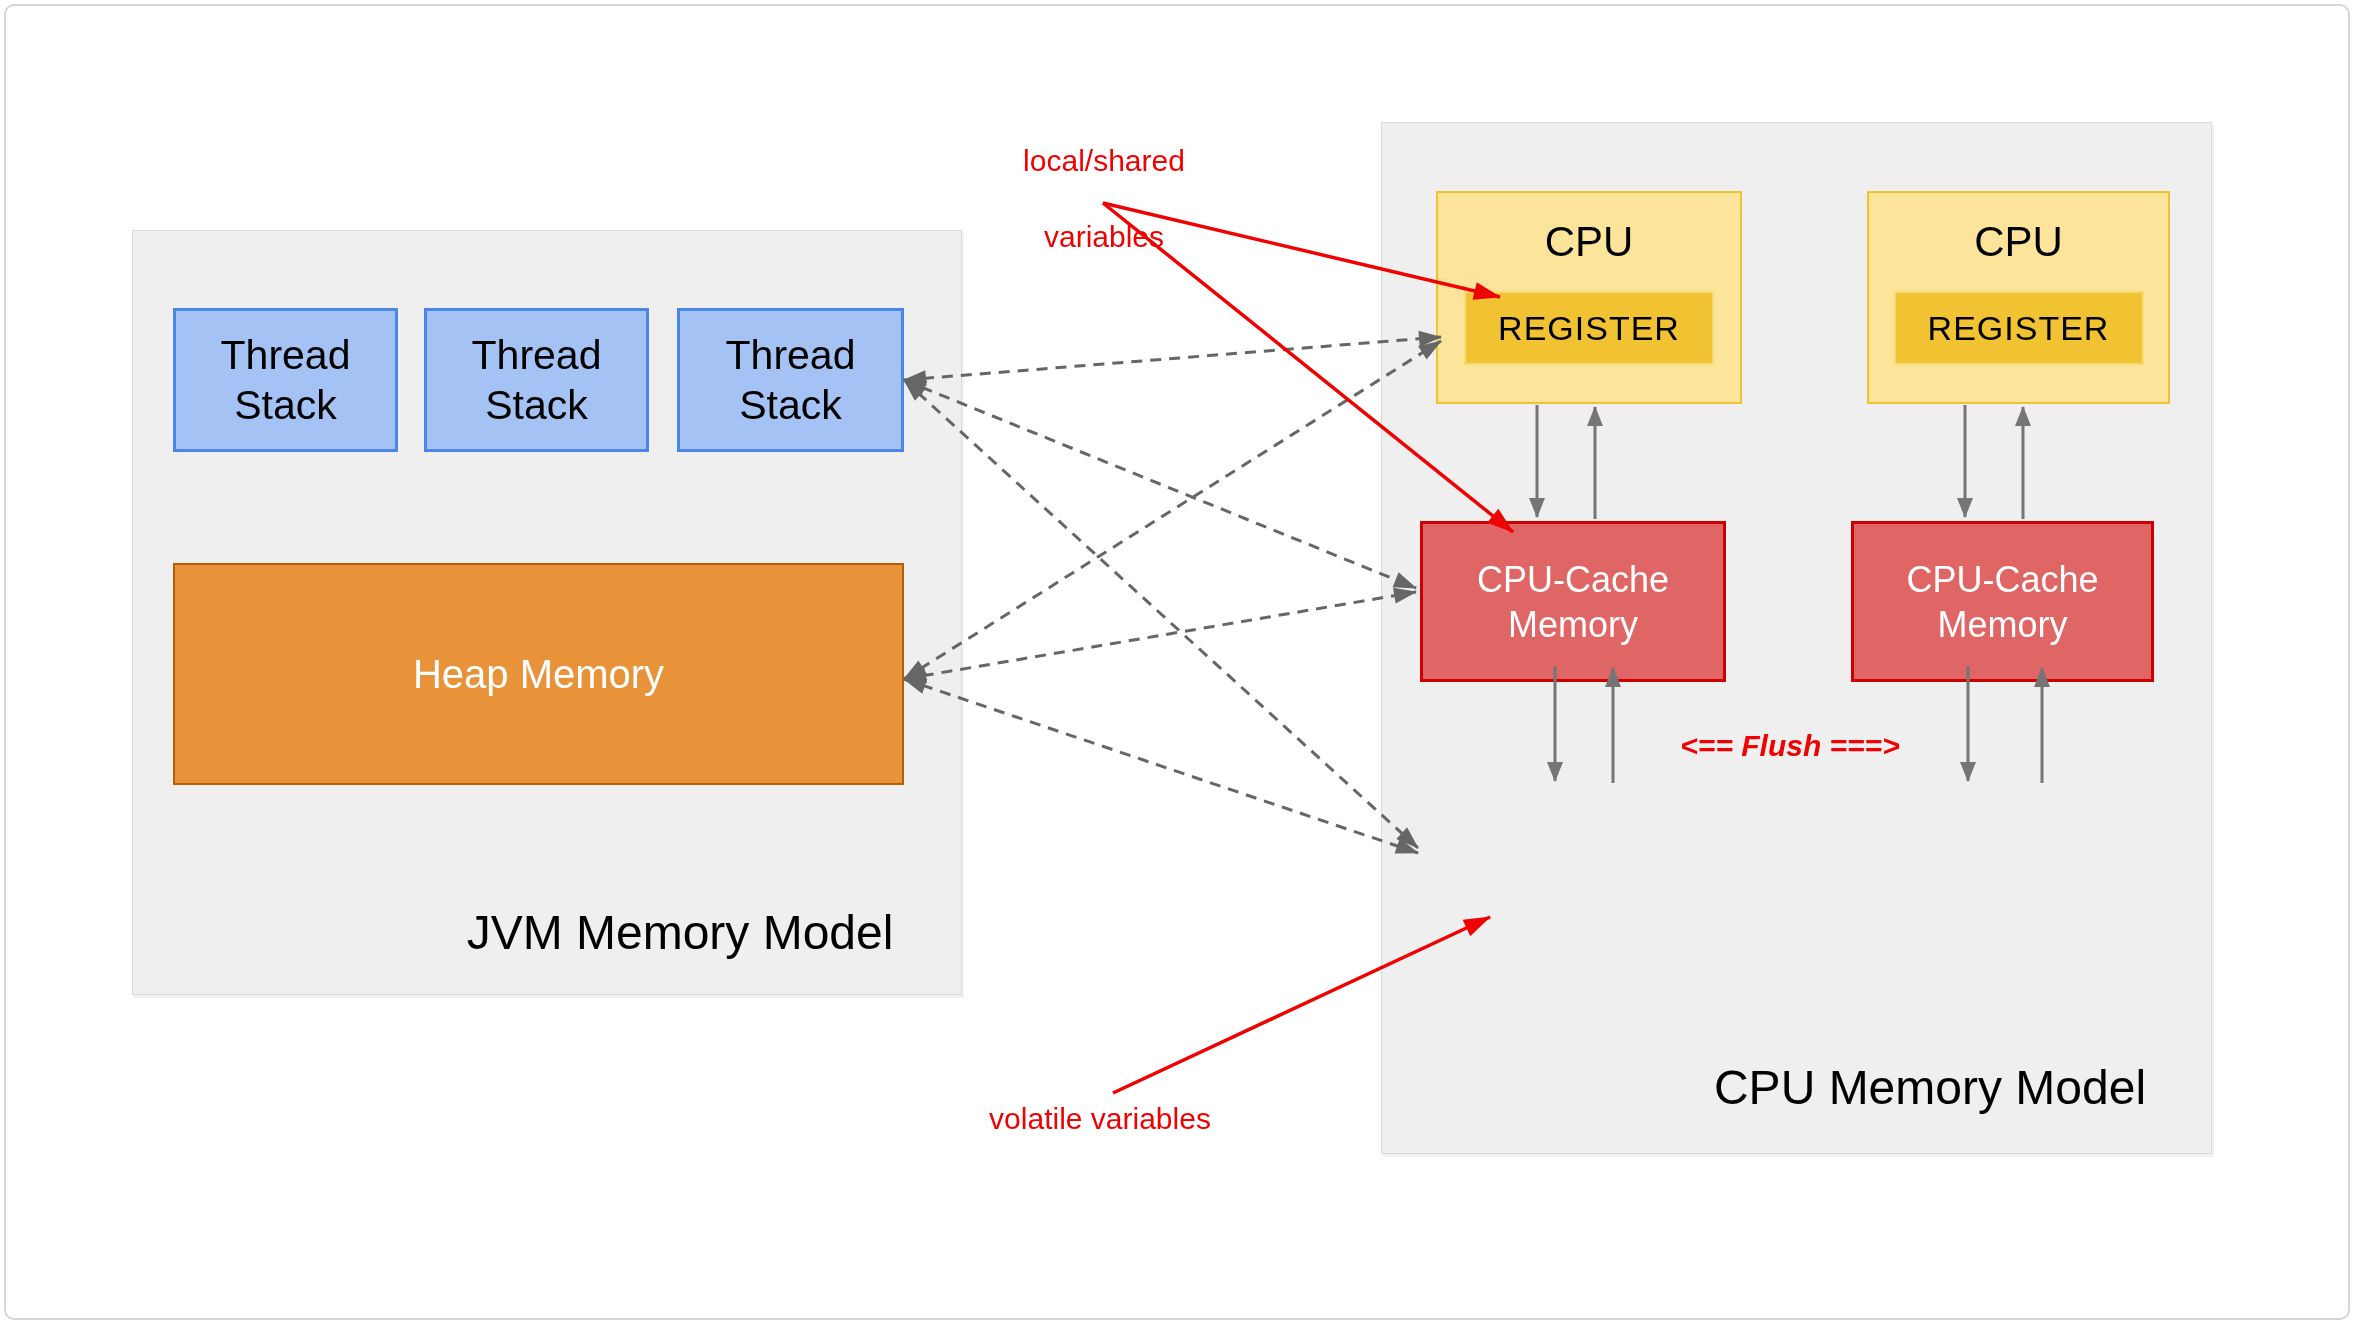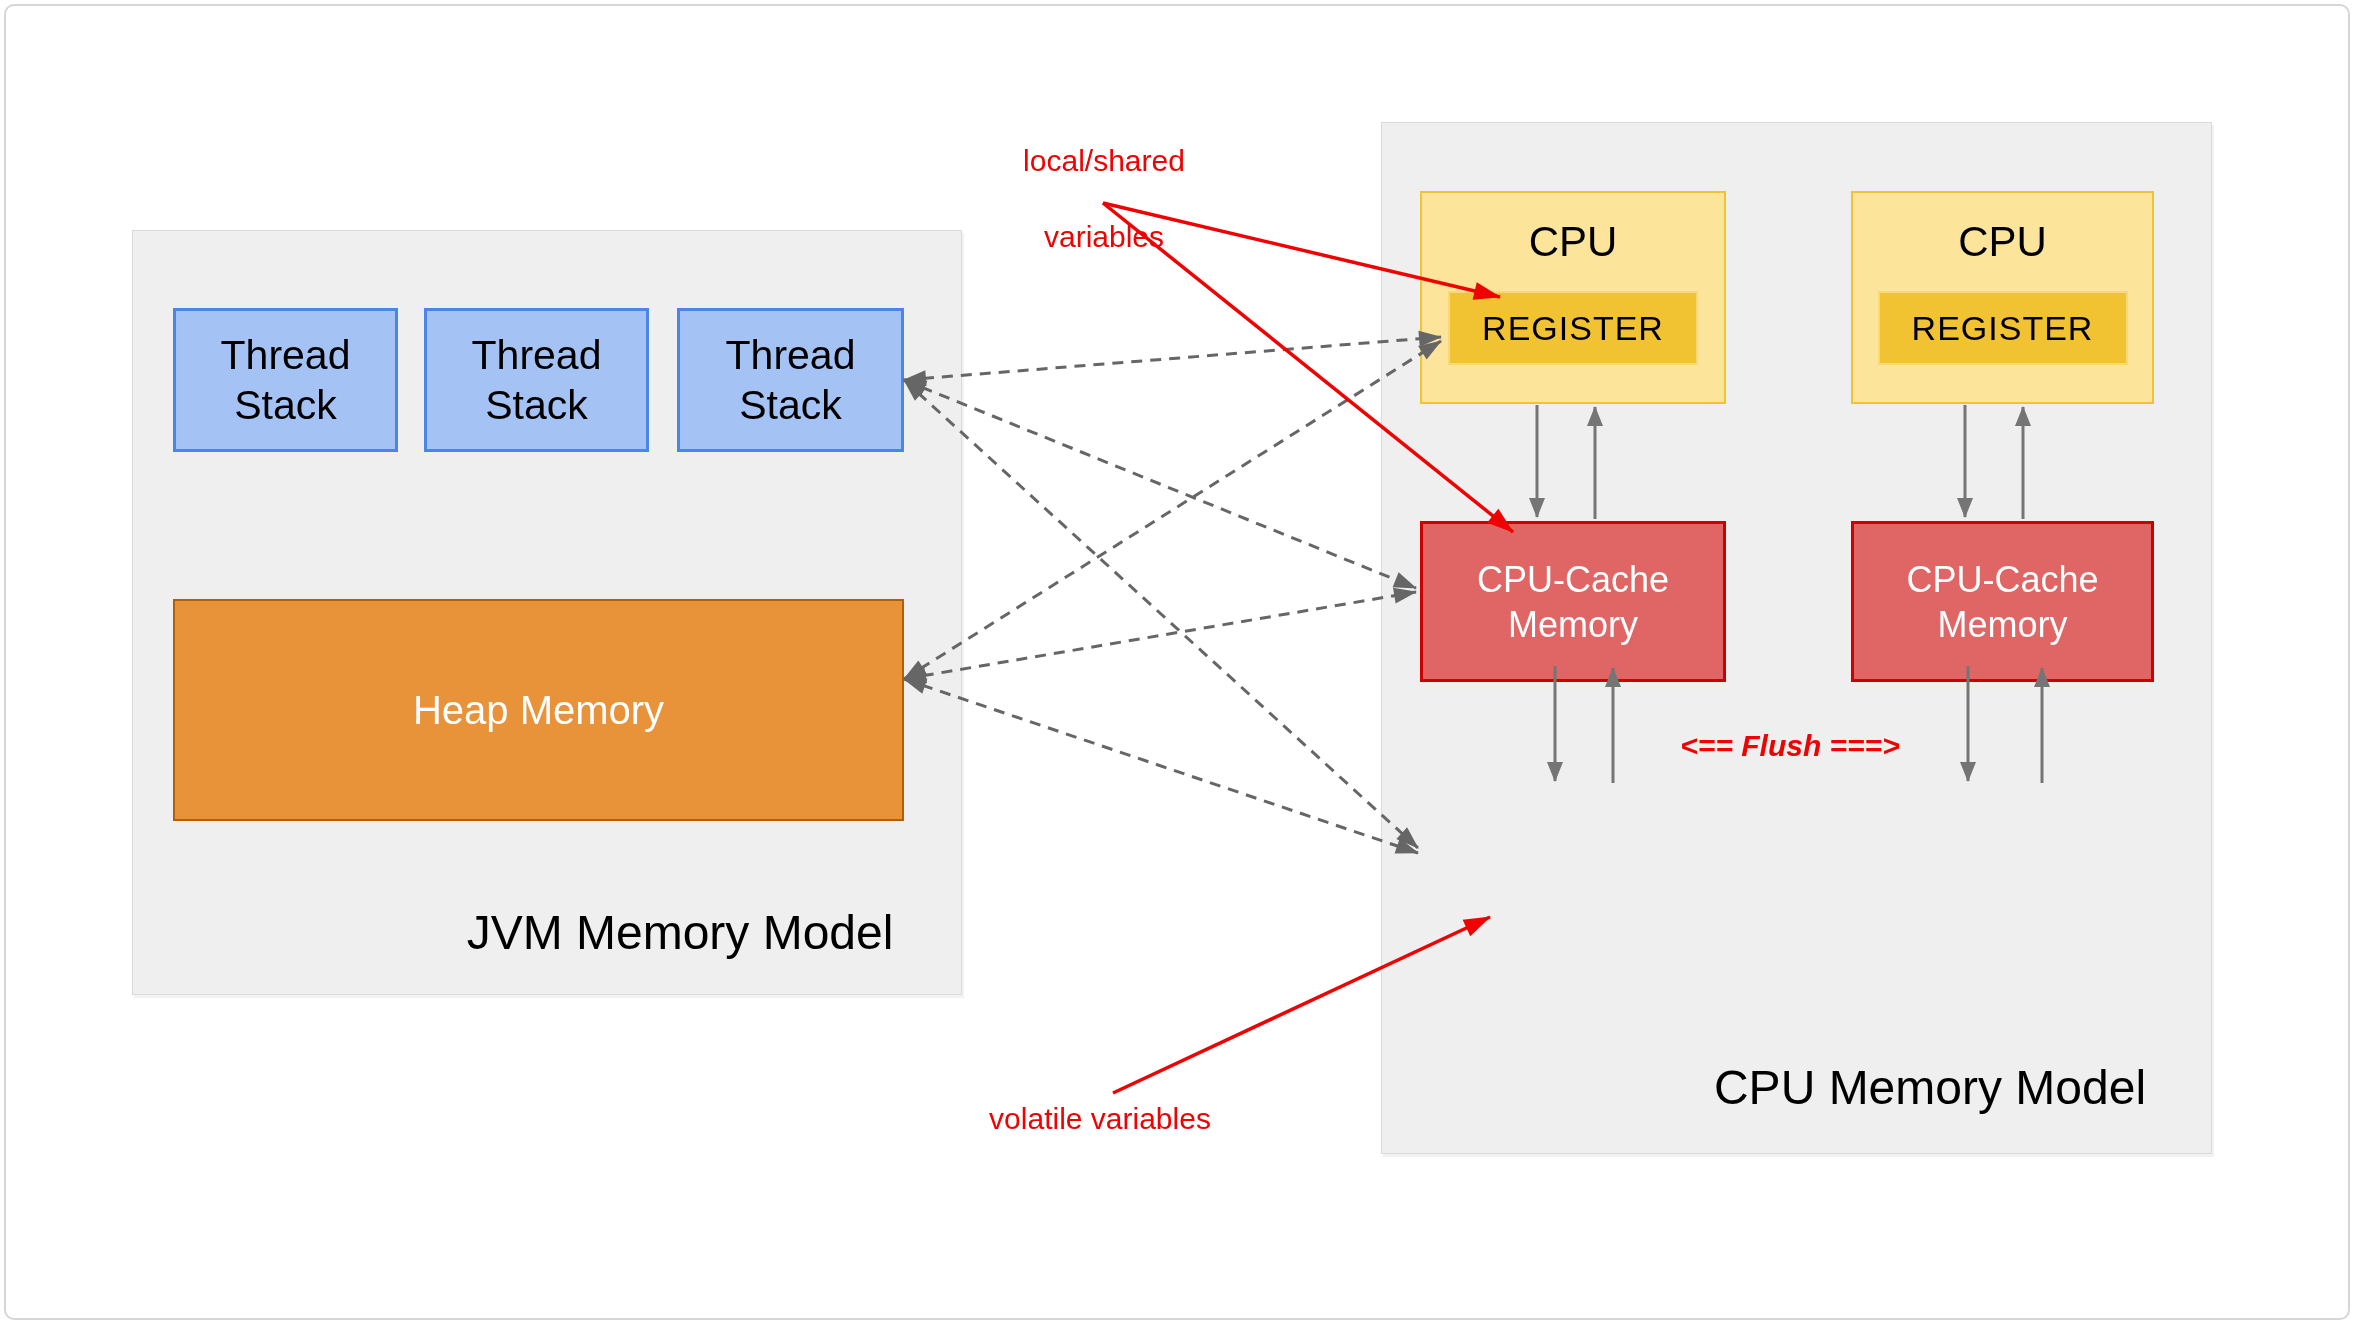--- a/index.html
+++ b/index.html
@@ -29,27 +29,28 @@
     background:var(--thread-fill);border:3px solid var(--thread-border);
     box-sizing:border-box;display:flex;align-items:center;justify-content:center;
     text-align:center;font-size:41px;line-height:50px;color:#000000;
   }
   #ts1{left:40px;}  #ts2{left:291px;}  #ts3{left:544px;width:227px;}
 
   #heap-box{
     position:absolute;left:40px;top:332px;width:731px;height:222px;
     background:var(--heap-fill);border:2px solid var(--heap-border);
     box-sizing:border-box;display:flex;align-items:center;justify-content:center;
-    font-size:40px;color:#fff;margin-top:36px;
+    font-size:40px;color:#fff;
   }
 
   .cpu-box{
     position:absolute;top:68px;width:306px;height:213px;
     background:var(--cpu-fill);border:2px solid var(--cpu-border);
     box-sizing:border-box;
+    margin-left:16px;
   }
   #cpu1{left:38px;}
   #cpu2{left:469px;width:303px;}
   .cpu-label{
     position:absolute;left:0;top:0;width:100%;height:98px;
     display:flex;align-items:center;justify-content:center;
     font-size:42px;color:#000;
   }
   .register-box{
     position:absolute;left:50%;transform:translateX(-50%);top:98px;width:250px;height:74px;

